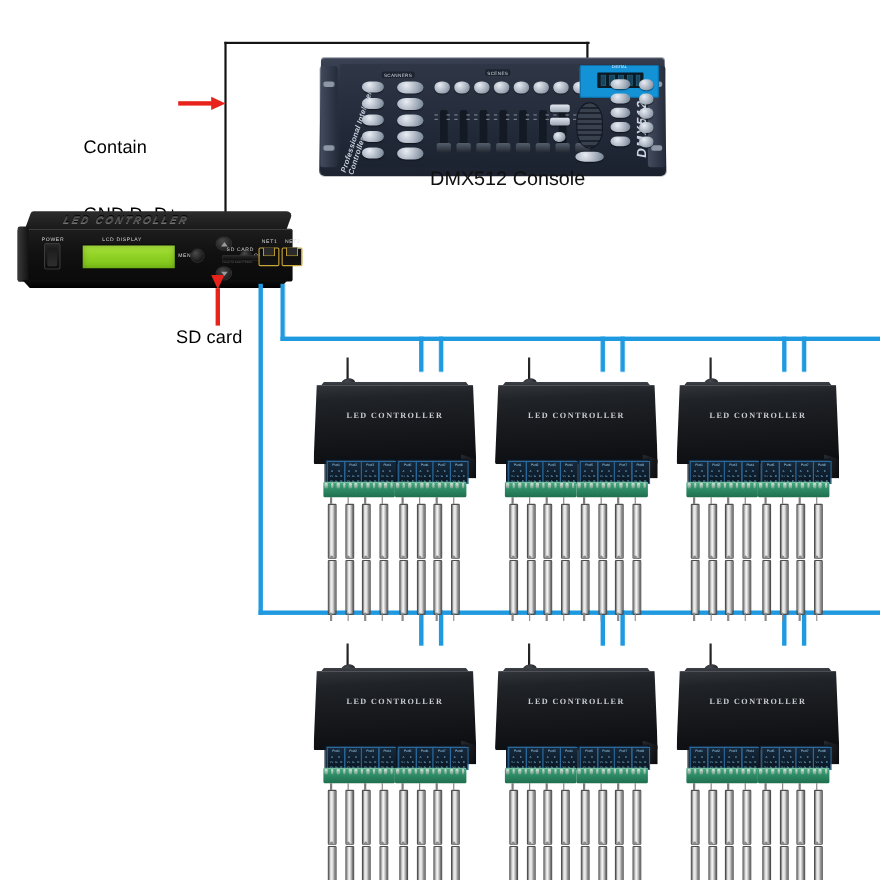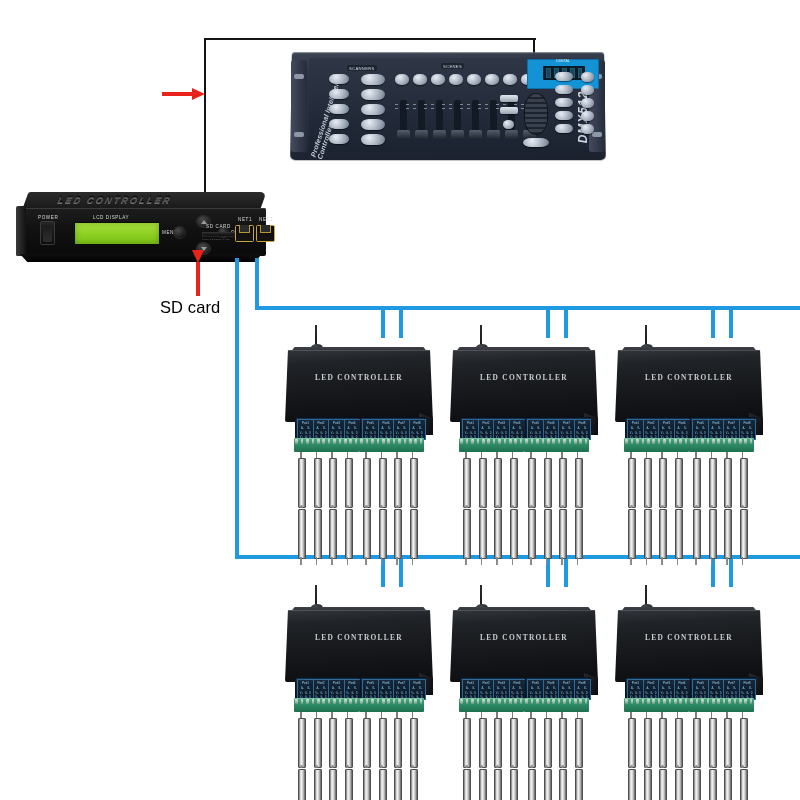--- a/index.html
+++ b/index.html
@@ -148,20 +148,24 @@
 </style>
 </head>
 <body>
 
 <div id="stage">
 
   <div class="wire-black" style="left:204px;top:38px;width:2.4px;height:158px;"></div>
   <div class="wire-black" style="left:204px;top:38px;width:332px;height:2.4px;"></div>
   <div class="wire-black" style="left:533px;top:38px;width:2.4px;height:26px;"></div>
 
+  <div class="lbl note" style="left:76px;top:84px;">
+    <div>Contain</div>
+    <div>GND,D-,D+</div>
+  </div>
   <div class="arrow-red" style="left:162px;top:88px;width:44px;height:12px;">
     <div class="shaft" style="left:0;top:4px;width:33px;height:4px;background:#e8231b;"></div>
     <div class="head" style="left:30px;top:0;border-top:6px solid transparent;border-bottom:6px solid transparent;border-left:13px solid #e8231b;"></div>
   </div>
 
   <div class="console">
     <div class="body"></div>
 
     <div class="ear l">
       <div class="earslot" style="left:3px;top:14px;"></div>
@@ -316,20 +320,21 @@
       <div class="cbtn oval" style="left:264px;top:59px;width:18px;height:9px;"></div>
       <div class="cbtn oval" style="left:264px;top:72px;width:18px;height:9px;"></div>
       <div class="cbtn" style="left:290px;top:20px;width:13px;height:10px;border-radius:45%;"></div>
       <div class="cbtn" style="left:290px;top:33px;width:13px;height:10px;border-radius:45%;"></div>
       <div class="cbtn" style="left:290px;top:46px;width:13px;height:10px;border-radius:45%;"></div>
       <div class="cbtn" style="left:290px;top:59px;width:13px;height:10px;border-radius:45%;"></div>
       <div class="cbtn" style="left:290px;top:72px;width:13px;height:10px;border-radius:45%;"></div>
     </div>
   </div>
 
+  <div class="lbl caption" style="left:391px;top:152px;">DMX512 Console</div>
 
   <div class="master">
     <div class="top"></div>
     <div class="face"></div>
     <div class="sidepanel"></div>
     <div class="foot"></div>
 
     <div class="brand-emboss">LED  CONTROLLER</div>
 
     <div class="mlbl" style="left:22px;top:23px;">POWER</div>

